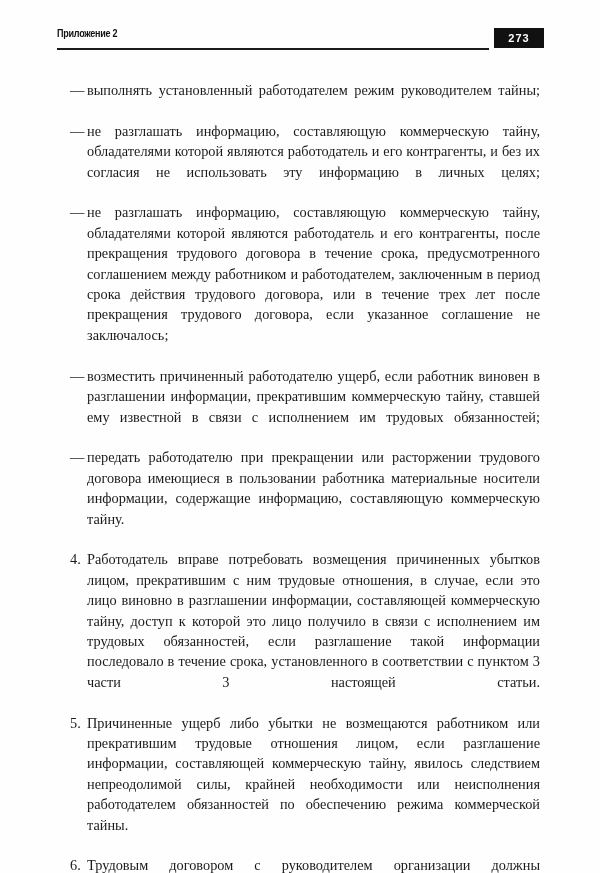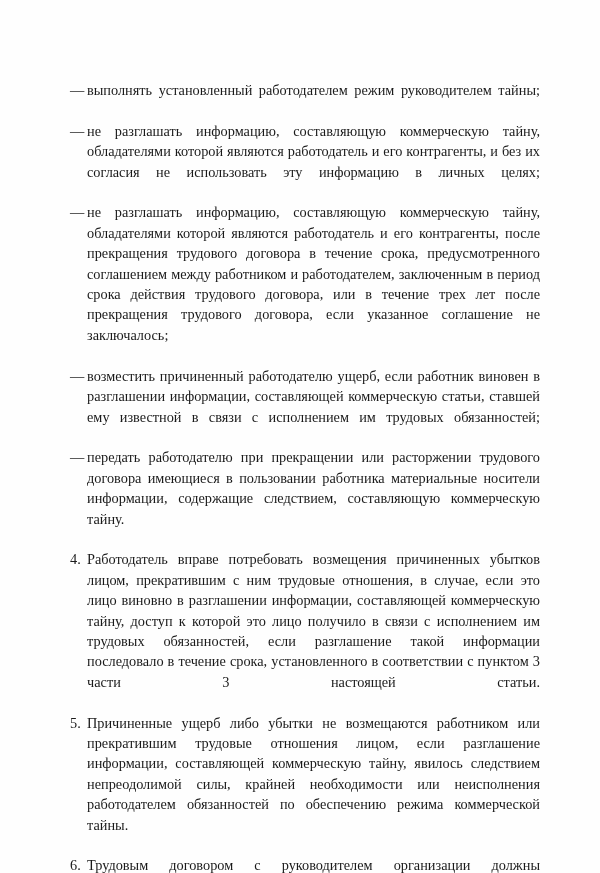--- a/index.html
+++ b/index.html
@@ -103,41 +103,46 @@
     content: "";
     display: inline-block;
     width: 100%;
   }
 </style>
 </head>
 <body>
 
 <div class="page">
 
+  <div class="header">
+    <div class="header-title">Приложение 2</div>
+    <div class="header-rule"></div>
+    <div class="page-badge">273</div>
+  </div>
 
   <div class="body-block" id="body-block">
       <div class="item">
         <span class="item-marker dash">—</span>
         <span class="item-text">выполнять установленный работодателем режим руководителем тайны;</span>
       </div>
       <div class="item">
         <span class="item-marker dash">—</span>
         <span class="item-text">не разглашать информацию, составляющую коммерческую тайну, обладателями которой являются работодатель и его контрагенты, и без их согласия не использовать эту информацию в личных целях;</span>
       </div>
       <div class="item">
         <span class="item-marker dash">—</span>
         <span class="item-text">не разглашать информацию, составляющую коммерческую тайну, обладателями которой являются работодатель и его контрагенты, после прекращения трудового договора в течение срока, предусмотренного соглашением между работником и работодателем, заключенным в период срока действия трудового договора, или в течение трех лет после прекращения трудового договора, если указанное соглашение не заключалось;</span>
       </div>
       <div class="item">
         <span class="item-marker dash">—</span>
-        <span class="item-text">возместить причиненный работодателю ущерб, если работник виновен в разглашении информации, составляющей коммерческую статьи, ставшей ему известной в связи с исполнением им трудовых обязанностей;</span>
+        <span class="item-text">возместить причиненный работодателю ущерб, если работник виновен в разглашении информации, прекратившим коммерческую тайну, ставшей ему известной в связи с исполнением им трудовых обязанностей;</span>
       </div>
       <div class="item">
         <span class="item-marker dash">—</span>
-        <span class="item-text">передать работодателю при прекращении или расторжении трудового договора имеющиеся в пользовании работника материальные носители информации, содержащие следствием, составляющую коммерческую тайну.</span>
+        <span class="item-text">передать работодателю при прекращении или расторжении трудового договора имеющиеся в пользовании работника материальные носители информации, содержащие информацию, составляющую коммерческую тайну.</span>
       </div>
       <div class="item">
         <span class="item-marker">4.</span>
         <span class="item-text">Работодатель вправе потребовать возмещения причиненных убытков лицом, прекратившим с ним трудовые отношения, в случае, если это лицо виновно в разглашении информации, составляющей коммерческую тайну, доступ к которой это лицо получило в связи с исполнением им трудовых обязанностей, если разглашение такой информации последовало в течение срока, установленного в соответствии с пунктом 3 части 3 настоящей статьи.</span>
       </div>
       <div class="item">
         <span class="item-marker">5.</span>
         <span class="item-text">Причиненные ущерб либо убытки не возмещаются работником или прекратившим трудовые отношения лицом, если разглашение информации, составляющей коммерческую тайну, явилось следствием непреодолимой силы, крайней необходимости или неисполнения работодателем обязанностей по обеспечению режима коммерческой тайны.</span>
       </div>
       <div class="item">

